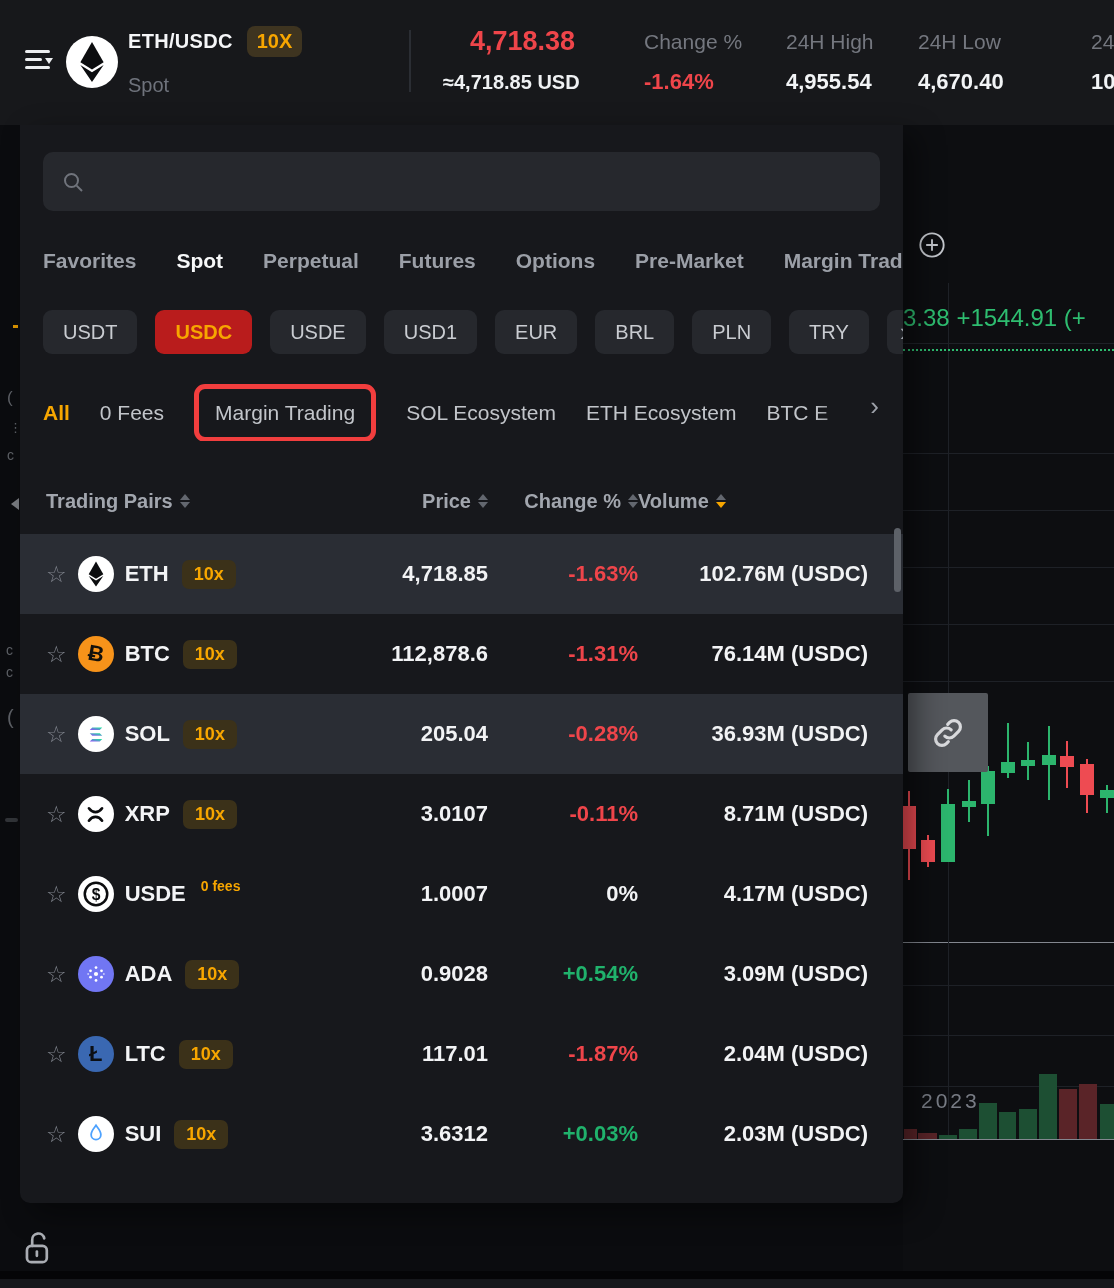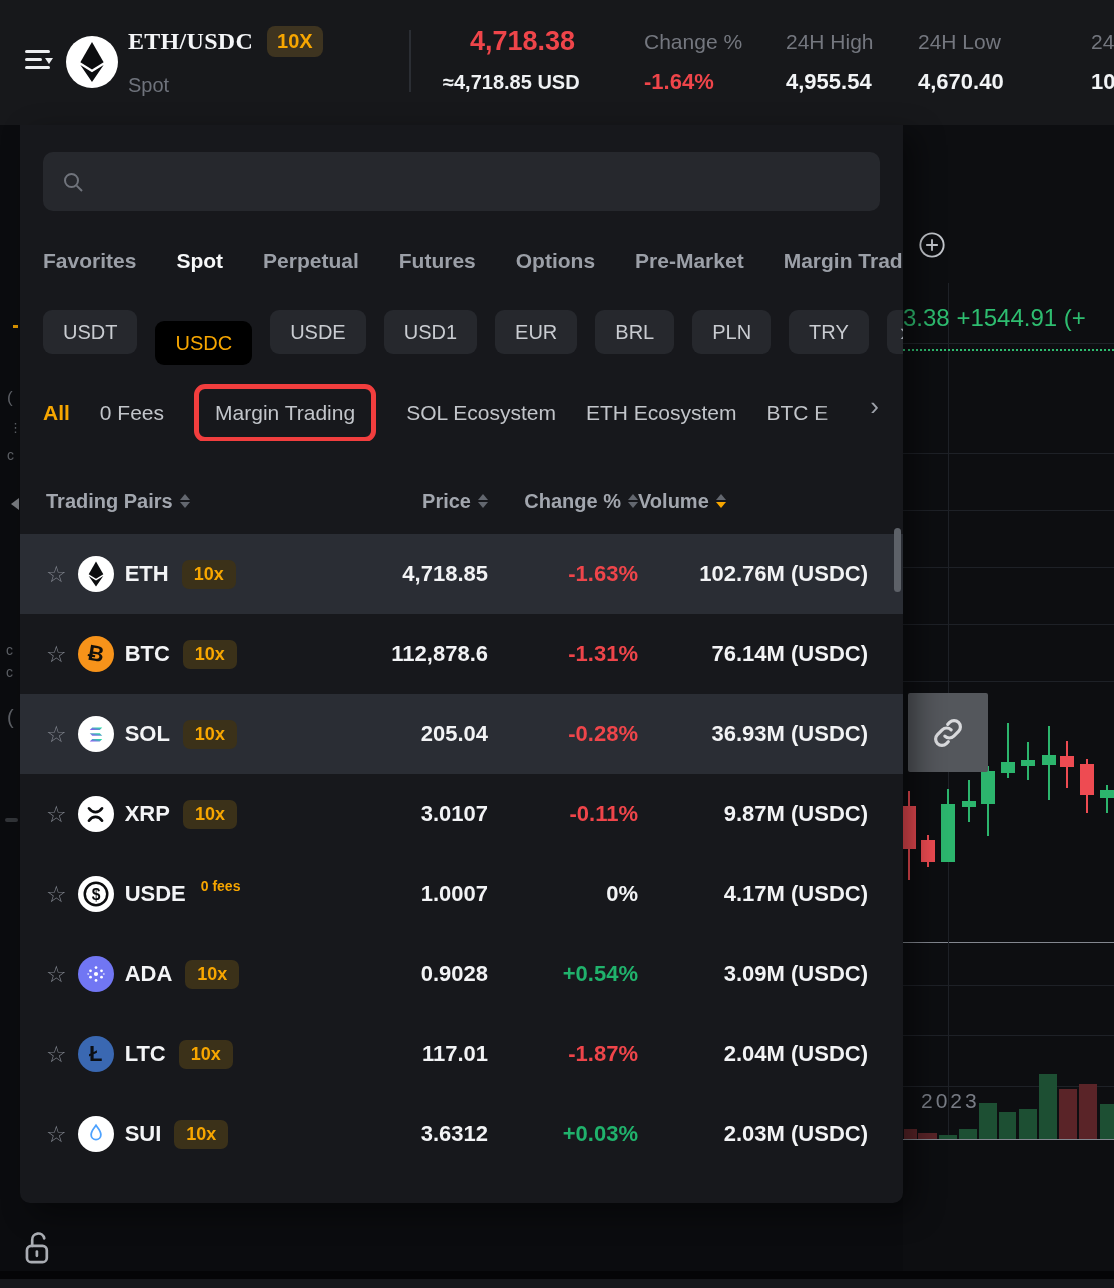--- a/index.html
+++ b/index.html
@@ -7,21 +7,21 @@
     font-family:"Liberation Sans","DejaVu Sans",sans-serif;background:#0b0c0f;color:#f1f2f4;}
   
   .topbar{position:absolute;left:0;top:0;width:1114px;height:125px;background:#17181b;}
   .burger{position:absolute;left:25px;top:50px;width:26px;height:22px;cursor:pointer;}
   .burger i{position:absolute;left:0;height:3.4px;background:#eceef0;border-radius:2px;display:block;}
   .burger .l1{top:0;width:25px}.burger .l2{top:8px;width:17px}.burger .l3{top:16px;width:25px}
   .burger .tri{position:absolute;left:20px;top:8px;width:0;height:0;border-left:4.5px solid transparent;border-right:4.5px solid transparent;border-top:6px solid #eceef0;}
   .coin{border-radius:50%;display:flex;align-items:center;justify-content:center;font-weight:700;flex:0 0 auto;}
   .logo{position:absolute;left:66px;top:36px;width:52px;height:52px;background:#fff;}
   .title-row{position:absolute;left:128px;top:26px;display:flex;align-items:center;gap:14px;}
-  .pair-title{font-size:24px;font-weight:700;color:#f5f6f8;letter-spacing:.3px;font-family:Liberation Serif, serif;}
+  .pair-title{font-size:20px;font-weight:700;color:#f5f6f8;letter-spacing:.3px;}
   .lev-badge{background:#3e3420;color:#f7a600;font-size:20px;font-weight:700;padding:4px 10px;border-radius:8px;}
   .market-type{position:absolute;left:128px;top:74px;font-size:20px;color:#6f737c;}
   .tb-divider{position:absolute;left:409px;top:30px;width:2px;height:62px;background:#2b2e34;}
   .last-price{position:absolute;left:470px;top:26px;font-size:27px;font-weight:700;color:#ef454a;}
   .approx-price{position:absolute;left:443px;top:71px;font-size:20px;font-weight:700;color:#eff1f3;}
   .stat{position:absolute;top:0;height:125px;}
   .stat .lb{position:absolute;top:30px;font-size:21px;color:#74777f;white-space:nowrap;}
   .stat .vl{position:absolute;top:69px;font-size:22px;font-weight:700;color:#f2f4f6;white-space:nowrap;}
   .stat .vl.down{color:#ef454a;}
   .stat.clip{overflow:hidden;}
@@ -38,21 +38,21 @@
   .candle,.vbar{position:absolute;}
   
   .panel{position:absolute;left:20px;top:125px;width:883px;height:1078px;background:#17181c;border-radius:0 0 10px 10px;box-shadow:12px 10px 30px rgba(0,0,0,.45);}
   .searchbox{position:absolute;left:23px;top:27px;width:837px;height:59px;background:#26282d;border-radius:10px;display:flex;align-items:center;padding:0 18px;box-sizing:border-box;}
   .searchbox input{flex:1;background:transparent;border:0;outline:0;color:#e8eaec;font-size:20px;margin-left:12px;font-family:inherit;}
   .tabs-row{position:absolute;left:23px;top:124px;width:860px;display:flex;gap:40px;white-space:nowrap;overflow:hidden;}
   .tab{font-size:21px;color:#9b9fa7;font-weight:600;cursor:pointer;}
   .tab.active{color:#f7f8f9;font-weight:700;}
   .chips-row{position:absolute;left:23px;top:185px;width:860px;display:flex;gap:18px;overflow:hidden;}
   .chip{height:44px;padding:0 20px;border-radius:9px;background:#26282d;color:#c9ccd1;font-size:20px;display:flex;align-items:center;font-weight:500;cursor:pointer;}
-  .chip.active{background:#000000;color:#f7a600;font-weight:400;margin-top:11px;}
+  .chip.active{background:#b91c1c;color:#f7a600;font-weight:700;}
   .chip.more{padding:0 13px;color:#9da1a9;font-size:26px;font-weight:400;}
   .cats-row{position:absolute;left:23px;top:259px;width:837px;height:57px;display:flex;gap:30px;align-items:center;white-space:nowrap;overflow:hidden;}
   .cat{font-size:21px;color:#c2c5ca;font-weight:500;cursor:pointer;}
   .cat.active{color:#f7a600;font-weight:700;}
   .annot{border:5px solid #f23e3e;border-radius:11px;padding:12px 16px;display:flex;align-items:center;}
   .cats-fade{position:absolute;right:18px;top:250px;width:70px;height:72px;background:linear-gradient(90deg,rgba(23,24,28,0),#17181c 80%);pointer-events:none;}
   .cats-chev{position:absolute;right:24px;top:266px;font-size:26px;color:#9da1a9;cursor:pointer;}
   .thead{position:absolute;left:0;top:345px;width:883px;height:62px;display:flex;align-items:center;padding:0 35px 0 26px;box-sizing:border-box;}
   .th{font-size:20px;font-weight:700;color:#a2a6ae;display:flex;align-items:center;}
   .th.c0{flex:1;}.th.c1{width:150px;justify-content:flex-end;}.th.c2{width:150px;justify-content:flex-end;}.th.c3{width:230px;justify-content:flex-start;}
@@ -350,21 +350,21 @@
                   <path d="M3.5 3c2.4 3.4 4.7 5 8.5 5s6.1-1.6 8.5-5"></path>
                   <path d="M3.5 19c2.4-3.4 4.7-5 8.5-5s6.1 1.6 8.5 5"></path>
                 </svg>
               </span>
             </span>
             <span class="sym">XRP</span>
             <span class="xbadge">10x</span>
           </div>
           <div class="cell-price">3.0107</div>
           <div class="cell-change down">-0.11%</div>
-          <div class="cell-vol">9.87M (USDC)</div>
+          <div class="cell-vol">8.71M (USDC)</div>
         </div>
         <div class="trow">
           <div class="cell-pair">
             <span class="star">☆</span>
             <span class="cicon">
               <span class="coin" style="width:36px;height:36px;background:#fff">
                 <svg width="30" height="30" viewBox="0 0 24 24">
                   <circle cx="12" cy="12" r="9" fill="none" stroke="#0b0c0e" stroke-width="2"></circle>
                   <text x="12" y="16.4" text-anchor="middle" font-size="12.5" font-weight="bold" fill="#0b0c0e" font-family="Liberation Sans,sans-serif">$</text>
                 </svg>

